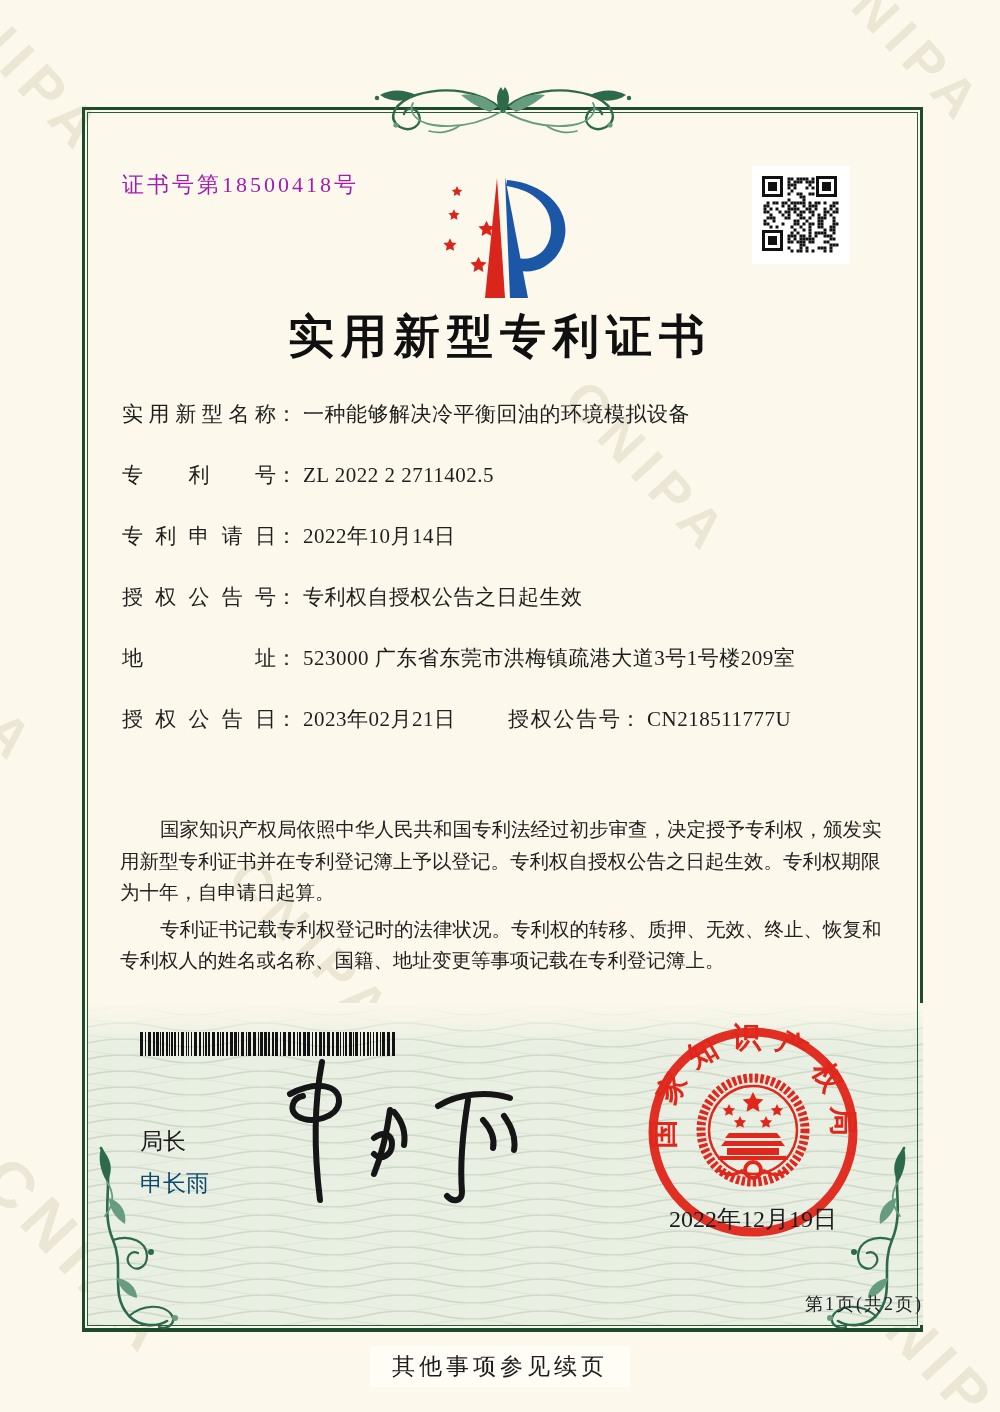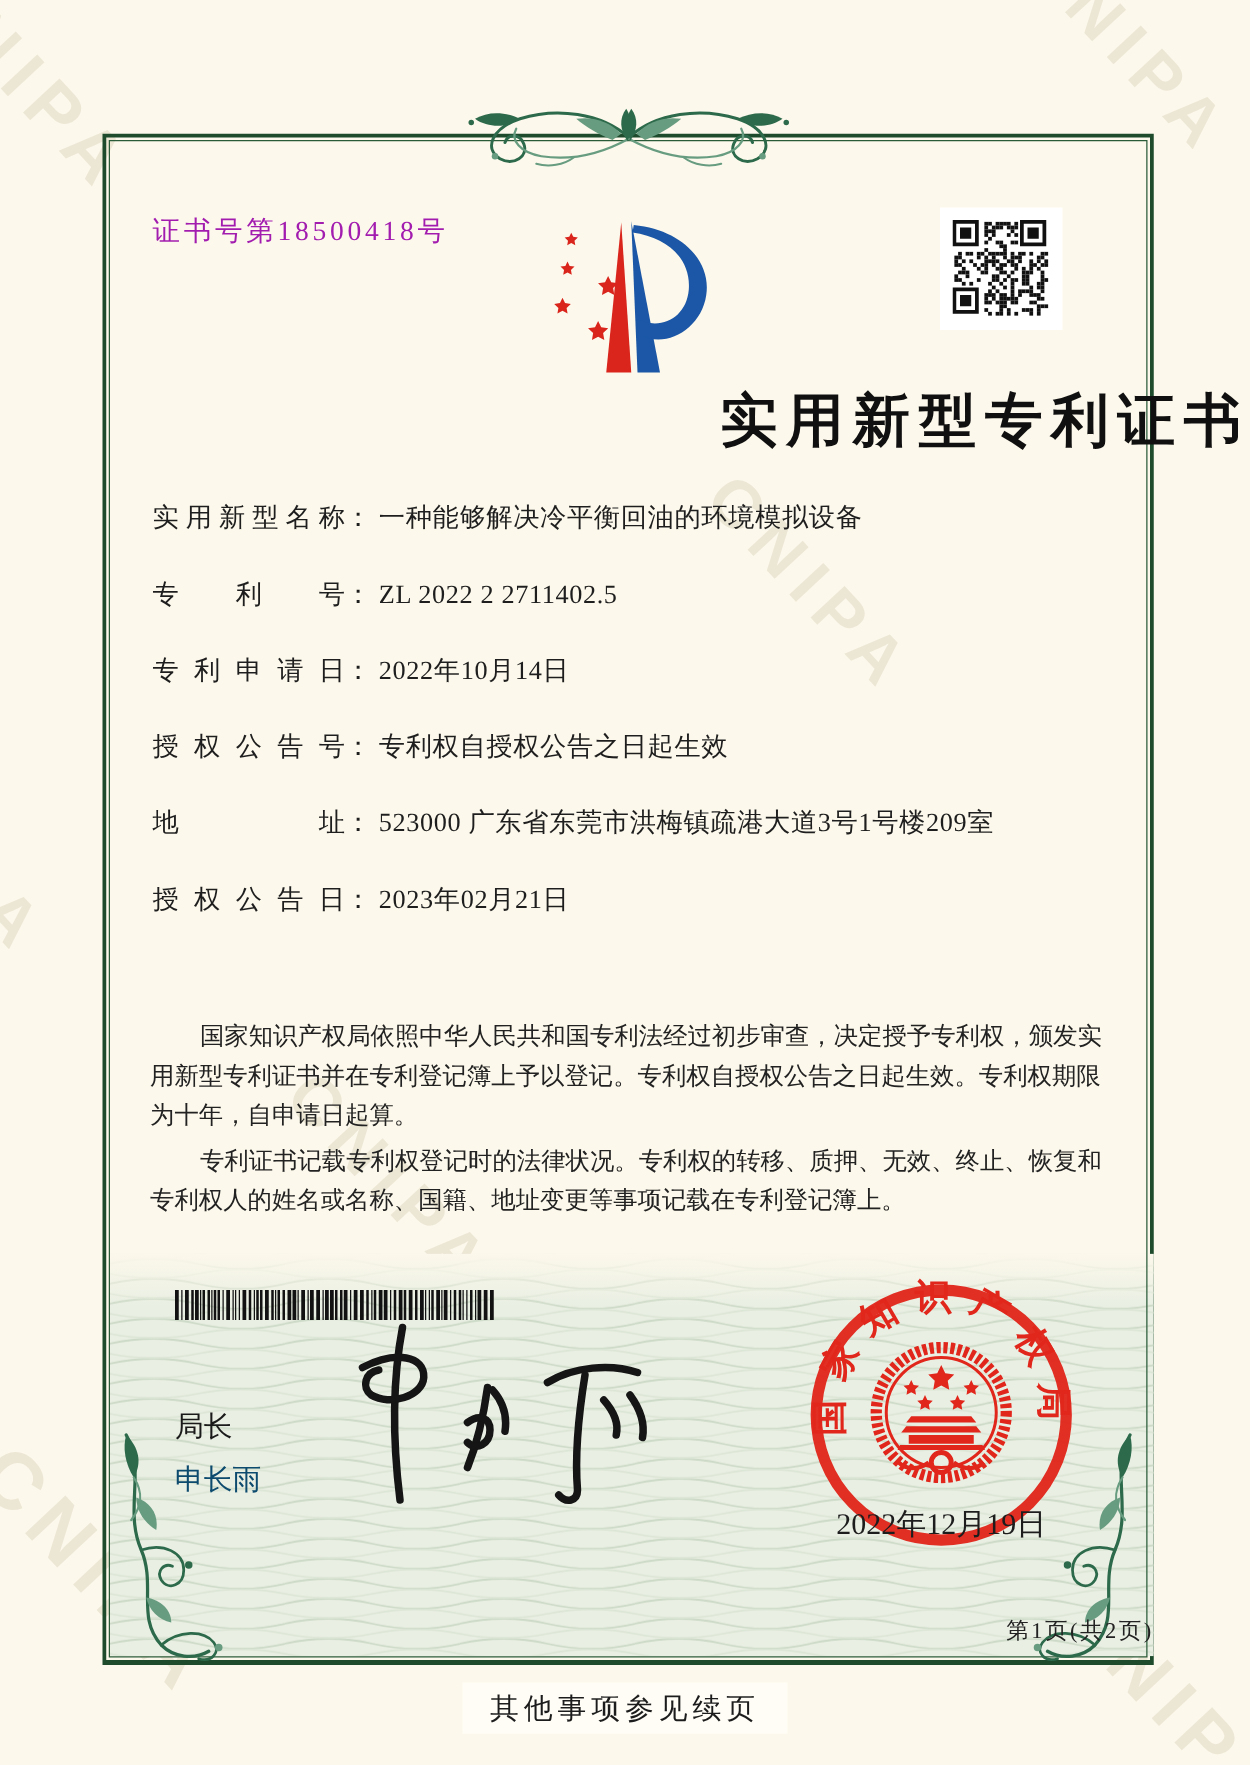--- a/index.html
+++ b/index.html
@@ -26,21 +26,21 @@
   .orn-top{position:absolute; left:357px; top:80px; width:292px; height:60px; z-index:3;}
   .orn-corner{position:absolute; width:112px; height:184px; z-index:3;}
   .orn-bl{left:87px; top:1146px;}
   .orn-br{left:806px; top:1146px; transform:scaleX(-1);}
 
   
   .certno{position:absolute; left:122px; top:170px; font-size:22px; letter-spacing:3px; color:#a21caf; z-index:4;}
   .logo{position:absolute; left:423px; top:166px; width:160px; height:144px; z-index:4;}
   .qr{position:absolute; left:752px; top:166px; width:98px; height:98px; background:#ffffff; z-index:4;}
   .qr svg{position:absolute; left:10px; top:10px;}
-  .title{position:absolute; left:0; top:306px; width:1000px; text-align:right;
+  .title{position:absolute; left:0; top:306px; width:1000px; text-align:center;
          font-size:46px; font-weight:700; letter-spacing:7px; color:#101010; z-index:4;}
 
   
   .fields{position:absolute; left:122px; top:400px; width:768px; font-size:21px; color:#1e1e1e; z-index:4;}
   .frow{height:61px; position:relative;}
   .flabel{display:inline-block; width:154px; text-align:justify; text-align-last:justify; vertical-align:top;}
   .fcolon{display:inline-block; margin:0 6px 0 0;}
   .fvalue{letter-spacing:0.5px;}
   .fpair2{position:absolute; left:386px; top:0;}
   .fpair2 .flabel{width:112px;}
@@ -380,20 +380,23 @@
       <span class="flabel">专利申请日</span><span class="fcolon">：</span><span class="fvalue">2022年10月14日</span>
     </div>
     <div class="frow">
       <span class="flabel">授权公告号</span><span class="fcolon">：</span><span class="fvalue">专利权自授权公告之日起生效</span>
     </div>
     <div class="frow">
       <span class="flabel">地址</span><span class="fcolon">：</span><span class="fvalue">523000 广东省东莞市洪梅镇疏港大道3号1号楼209室</span>
     </div>
     <div class="frow">
       <span class="flabel">授权公告日</span><span class="fcolon">：</span><span class="fvalue">2023年02月21日</span>
+      <span class="fpair2">
+        <span class="flabel">授权公告号</span><span class="fcolon">：</span><span class="fvalue">CN218511777U</span>
+      </span>
     </div>
   </div>
 
   <div class="bodytext">
     <p>国家知识产权局依照中华人民共和国专利法经过初步审查，决定授予专利权，颁发实用新型专利证书并在专利登记簿上予以登记。专利权自授权公告之日起生效。专利权期限为十年，自申请日起算。</p>
     <p>专利证书记载专利权登记时的法律状况。专利权的转移、质押、无效、终止、恢复和专利权人的姓名或名称、国籍、地址变更等事项记载在专利登记簿上。</p>
   </div>
 
   <div class="barcode" id="barcode"><i style="width:3px;margin-right:2px"></i><i style="width:1px;margin-right:2px"></i><i style="width:3px;margin-right:2px"></i><i style="width:2px;margin-right:1px"></i><i style="width:3px;margin-right:1px"></i><i style="width:1px;margin-right:1px"></i><i style="width:2px;margin-right:2px"></i><i style="width:2px;margin-right:1px"></i><i style="width:1px;margin-right:1px"></i><i style="width:2px;margin-right:1px"></i><i style="width:2px;margin-right:2px"></i><i style="width:1px;margin-right:2px"></i><i style="width:3px;margin-right:2px"></i><i style="width:1px;margin-right:1px"></i><i style="width:1px;margin-right:2px"></i><i style="width:1px;margin-right:2px"></i><i style="width:3px;margin-right:2px"></i><i style="width:2px;margin-right:2px"></i><i style="width:1px;margin-right:1px"></i><i style="width:2px;margin-right:1px"></i><i style="width:2px;margin-right:2px"></i><i style="width:3px;margin-right:2px"></i><i style="width:2px;margin-right:1px"></i><i style="width:1px;margin-right:1px"></i><i style="width:2px;margin-right:2px"></i><i style="width:2px;margin-right:2px"></i><i style="width:3px;margin-right:1px"></i><i style="width:3px;margin-right:1px"></i><i style="width:1px;margin-right:2px"></i><i style="width:3px;margin-right:2px"></i><i style="width:1px;margin-right:1px"></i><i style="width:3px;margin-right:2px"></i><i style="width:3px;margin-right:2px"></i><i style="width:1px;margin-right:1px"></i><i style="width:3px;margin-right:1px"></i><i style="width:3px;margin-right:1px"></i><i style="width:2px;margin-right:2px"></i><i style="width:2px;margin-right:1px"></i><i style="width:3px;margin-right:2px"></i><i style="width:1px;margin-right:2px"></i><i style="width:3px;margin-right:2px"></i><i style="width:3px;margin-right:2px"></i><i style="width:2px;margin-right:2px"></i><i style="width:1px;margin-right:1px"></i><i style="width:2px;margin-right:2px"></i><i style="width:3px;margin-right:1px"></i><i style="width:3px;margin-right:2px"></i><i style="width:1px;margin-right:2px"></i><i style="width:2px;margin-right:2px"></i><i style="width:3px;margin-right:1px"></i><i style="width:2px;margin-right:2px"></i><i style="width:3px;margin-right:2px"></i><i style="width:2px;margin-right:2px"></i><i style="width:3px;margin-right:1px"></i><i style="width:1px;margin-right:2px"></i><i style="width:1px;margin-right:1px"></i><i style="width:2px;margin-right:2px"></i><i style="width:3px;margin-right:1px"></i><i style="width:1px;margin-right:1px"></i><i style="width:3px;margin-right:2px"></i><i style="width:1px;margin-right:2px"></i><i style="width:2px;margin-right:2px"></i><i style="width:2px;margin-right:1px"></i><i style="width:1px;margin-right:2px"></i><i style="width:1px;margin-right:2px"></i><i style="width:2px;margin-right:2px"></i><i style="width:1px;margin-right:1px"></i><i style="width:3px;margin-right:2px"></i><i style="width:3px;margin-right:2px"></i><i style="width:3px;margin-right:2px"></i></div>
 

